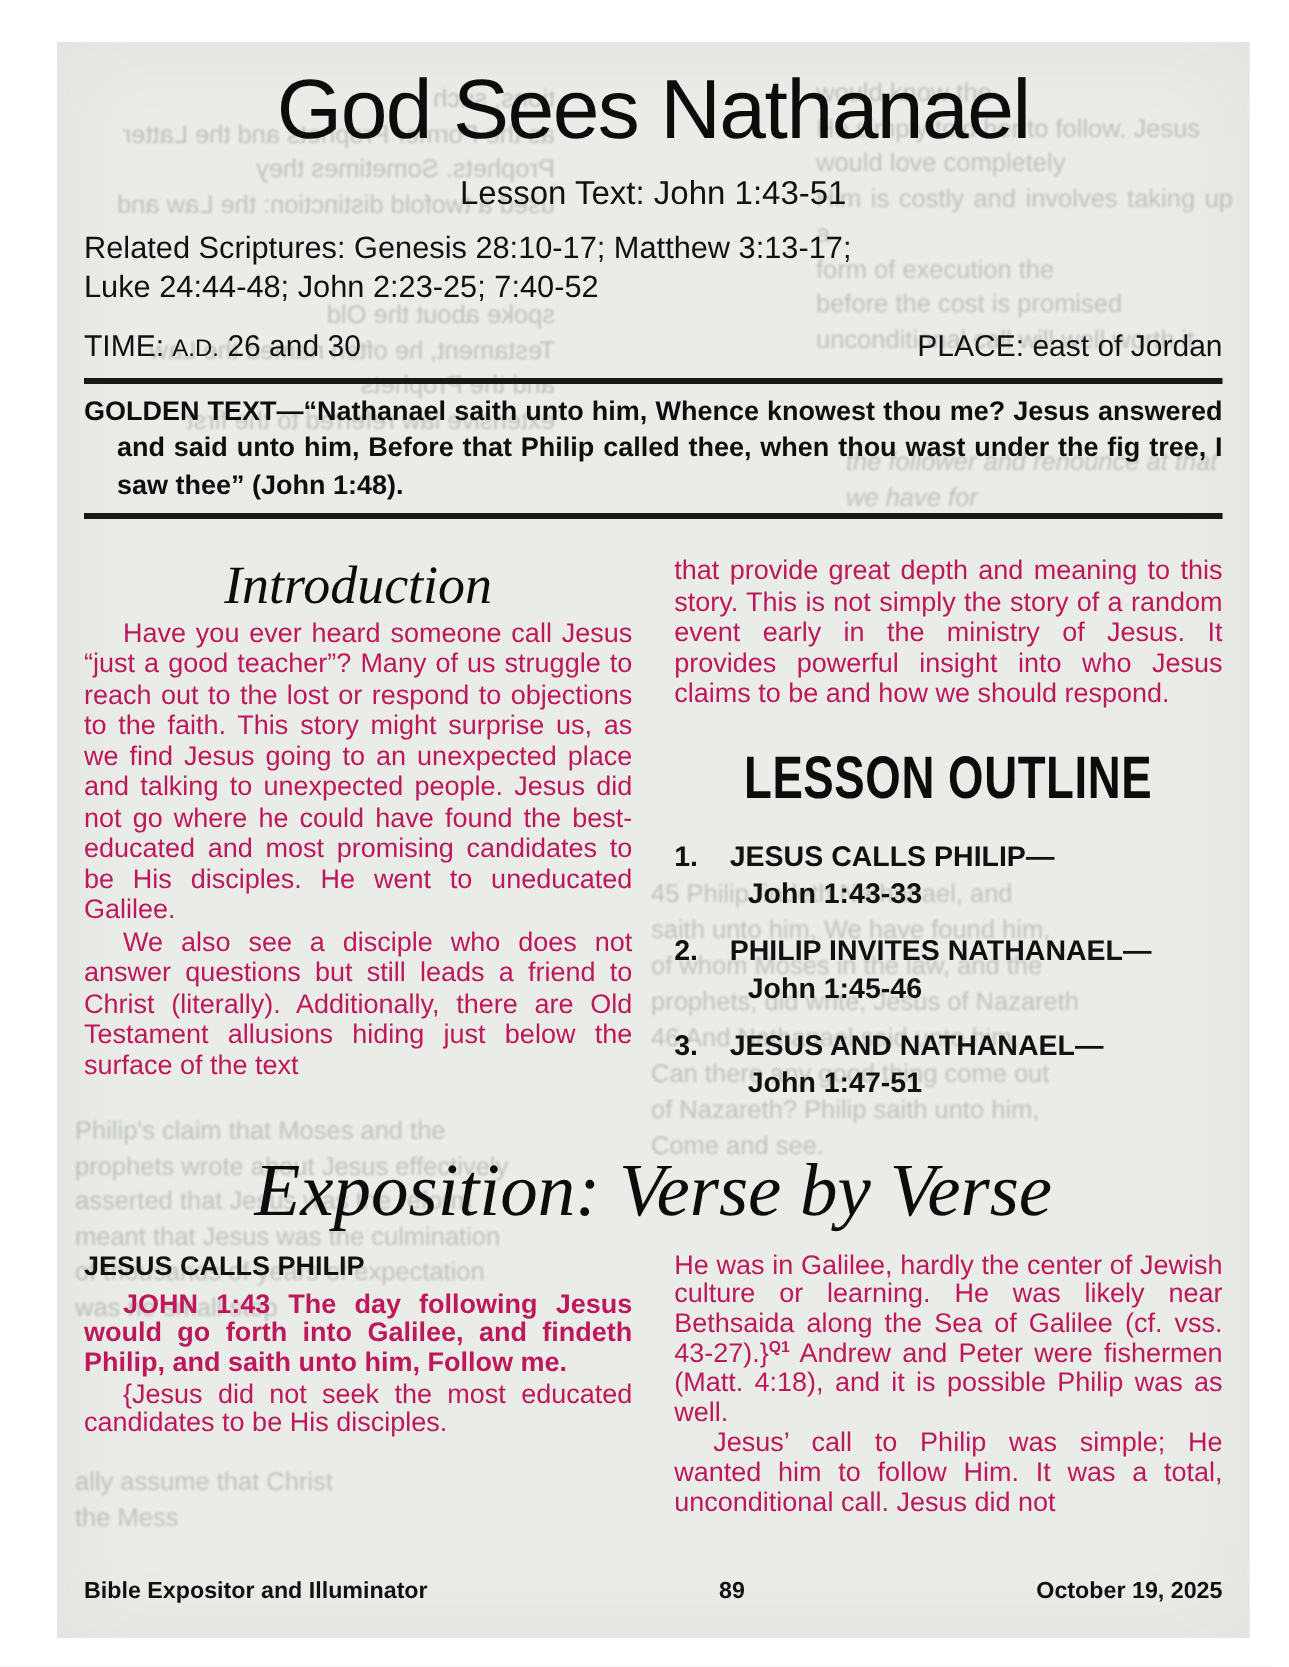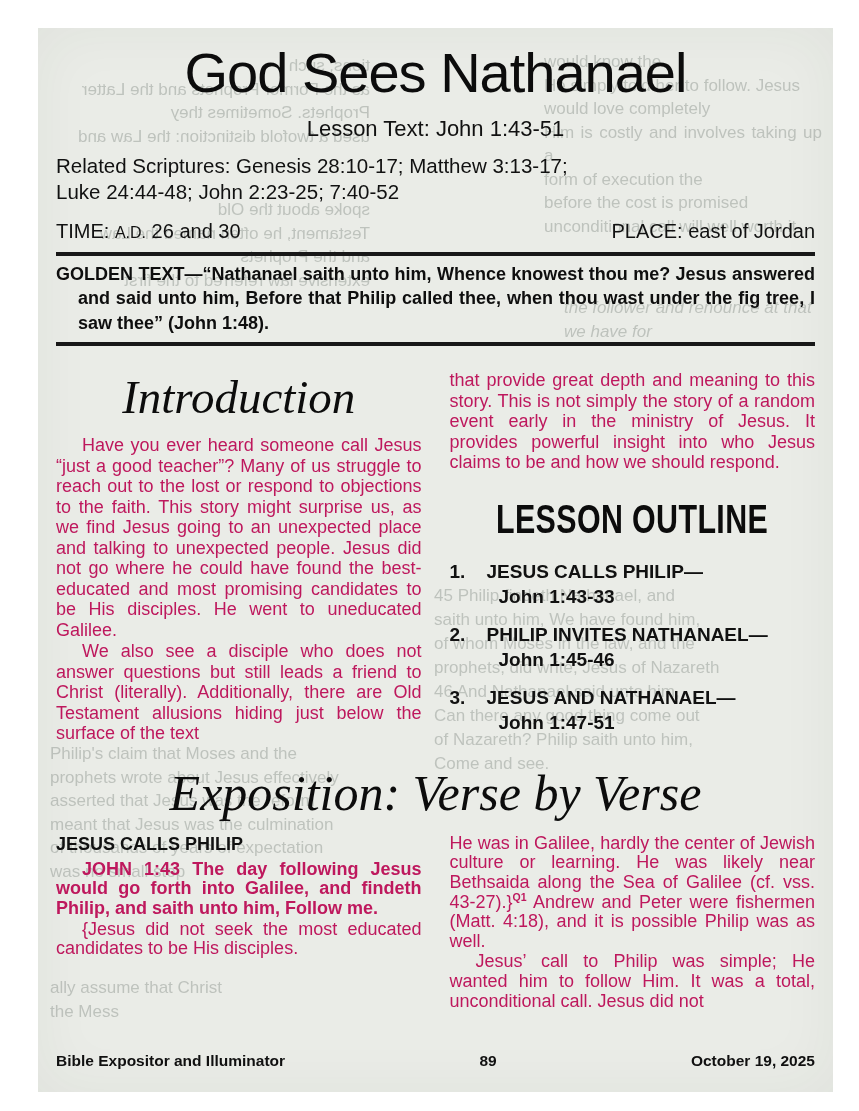--- a/index.html
+++ b/index.html
@@ -36,21 +36,21 @@
   .col { flex:1 1 0; min-width:0; }
   p { margin:0; font-size:18px; line-height:20.5px; text-align:justify; color:#be185d; }
   .indent { text-indent:26px; }
   .bold { font-weight:700; }
   p + p { margin-top:1px; }
 
   .serif-head {
     font-family:"Liberation Serif", serif; font-style:italic; font-weight:500;
     text-align:center; color:#0c0c0c; margin:0;
   }
-  .intro-heading { font-size:47px; line-height:1.15; margin-bottom:11px; }
+  .intro-heading { font-size:36px; line-height:1.15; }
   .exposition-heading { font-size:50px; line-height:1.1; margin-top:17px; margin-bottom:13px; }
 
   .outline-heading { text-align:center; margin:24px 0 18px; }
   .condensed {
     display:inline-block; transform:scaleX(0.76); transform-origin:center;
     font-size:40px; font-weight:700; letter-spacing:0.5px; white-space:nowrap; color:#0c0c0c;
   }
   .outline-item { margin-bottom:15px; }
   .outline-head { display:flex; font-weight:700; font-size:19px; line-height:23px; text-align:left; }
   .outline-num { width:37px; flex:none; }

